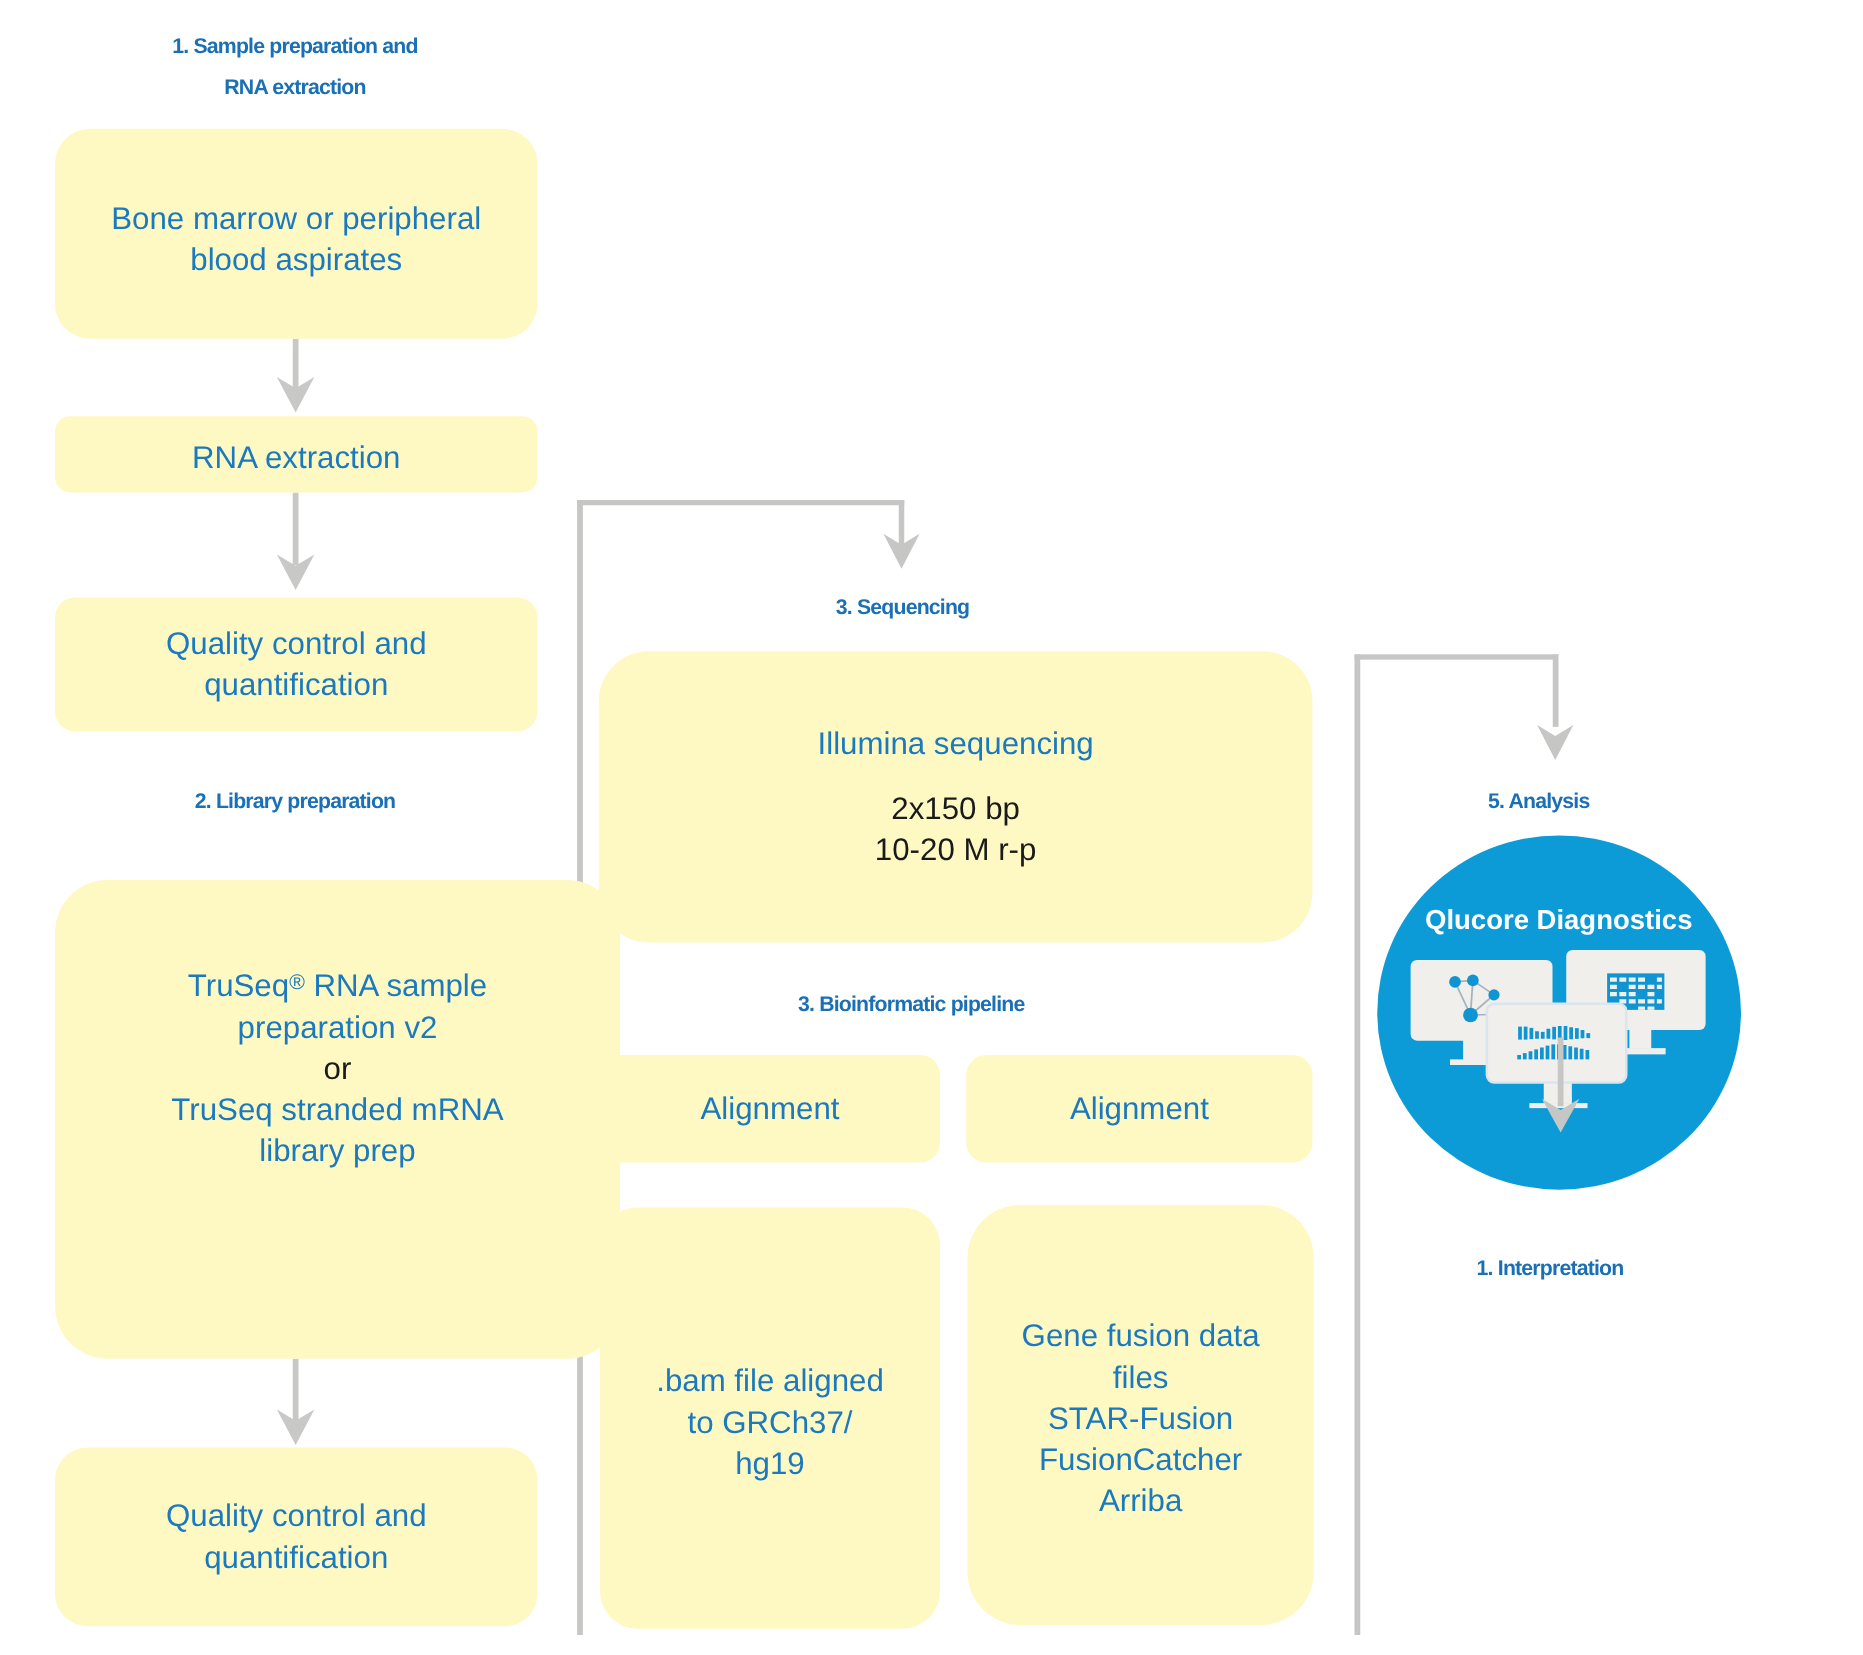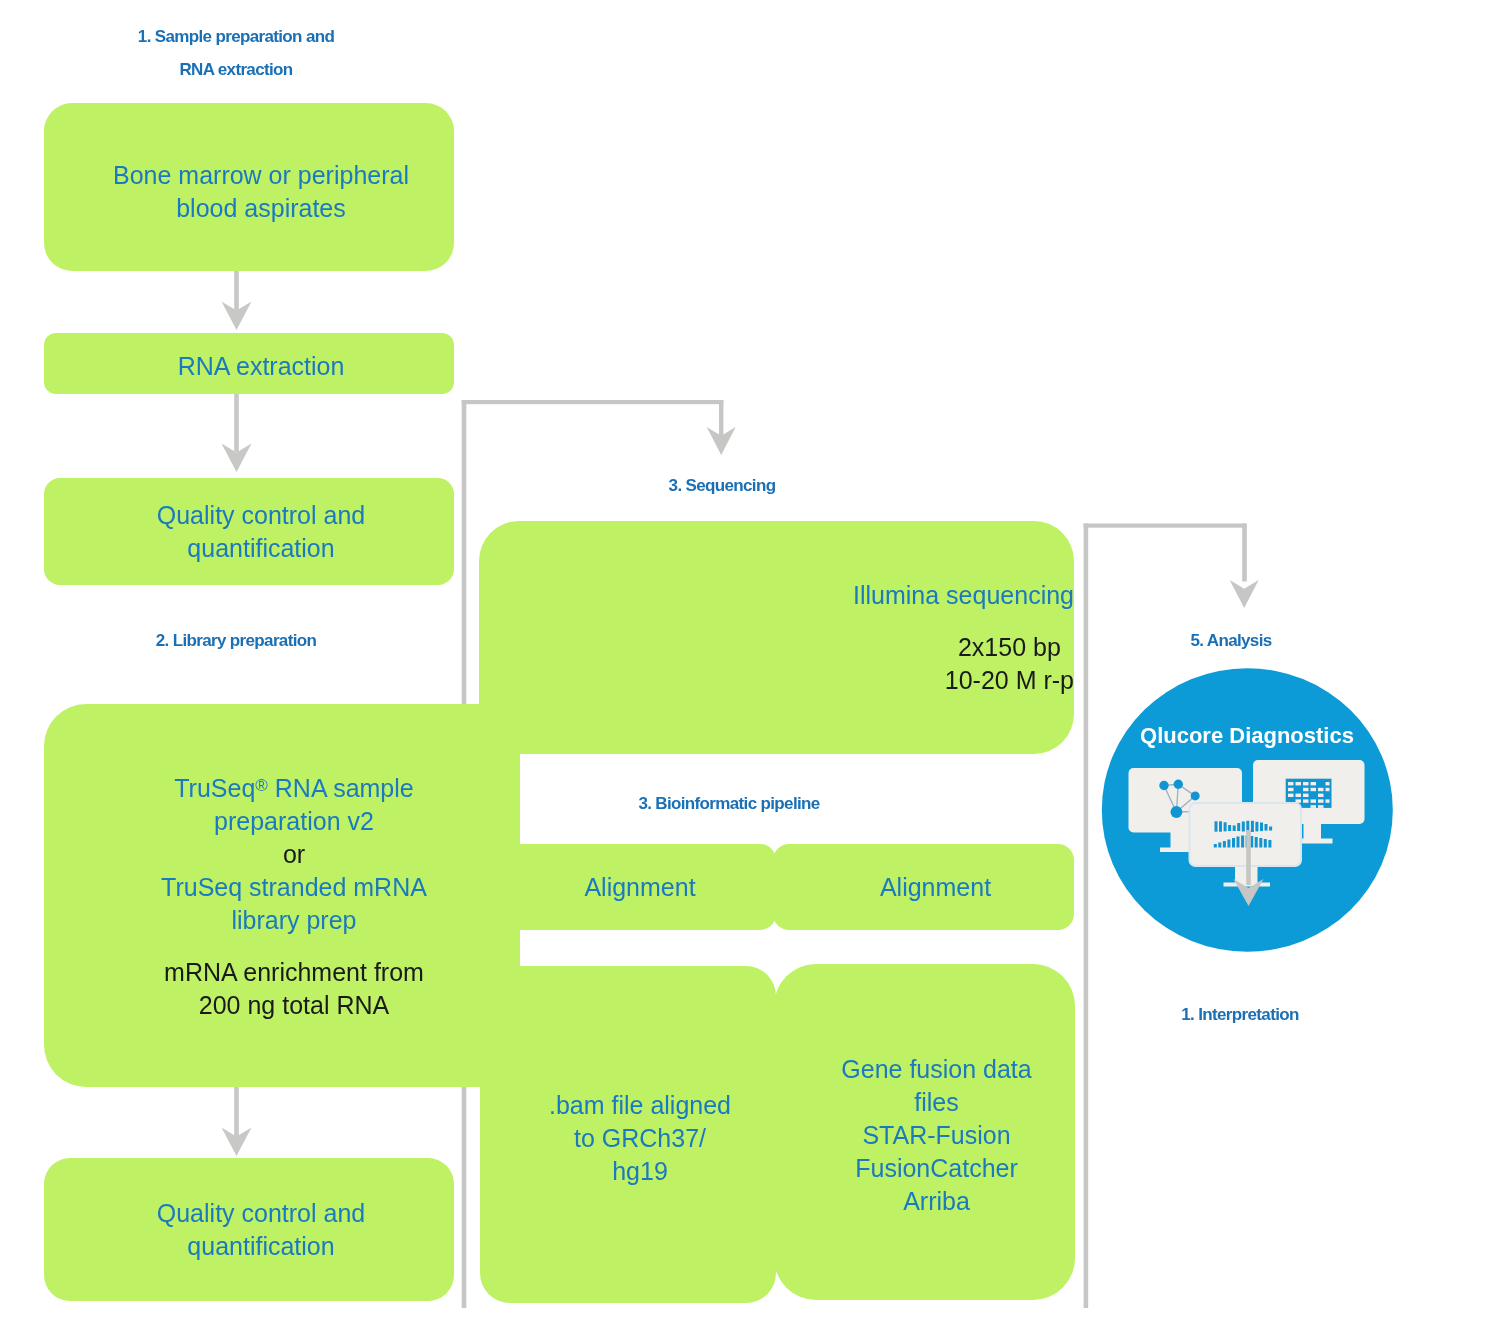--- a/index.html
+++ b/index.html
@@ -1,20 +1,20 @@
 <!DOCTYPE html>
 <html><head>
 <meta charset="utf-8">
 <style>
   html,body{margin:0;padding:0;}
   body{width:1490px;height:1324px;background:#ffffff;position:relative;overflow:hidden;
        font-family:"Liberation Sans", sans-serif;}
-  .box{position:absolute;background:#bef264;display:flex;flex-direction:column;
+  .box{position:absolute;background:#fef9c3;display:flex;flex-direction:column;
        justify-content:center;align-items:center;text-align:center;
-       color:#1b79bf;font-size:25px;line-height:33px;padding-left:24px;}
+       color:#1b79bf;font-size:25px;line-height:33px;}
   .hdr{position:absolute;color:#1a6fb5;font-weight:bold;font-size:17px;line-height:33px;
        text-align:center;white-space:nowrap;transform:translateX(-50%);letter-spacing:-0.65px;}
   .blk{color:#1a1a1a;}
   svg.ov{position:absolute;left:0;top:0;}
 </style>
 </head>
 <body>
 
 <svg class="ov" width="1490" height="1324" viewBox="0 0 1490 1324">
 
@@ -53,27 +53,26 @@
   <div style="margin-top:9px;">Bone marrow or peripheral<br>blood aspirates</div>
 </div>
 <div class="box" style="left:44px;top:333px;width:386px;height:61px;border-radius:12px;">
   <div style="position:relative;top:3px;">RNA extraction</div>
 </div>
 <div class="box" style="left:44px;top:478px;width:386px;height:107px;border-radius:16px;">
   <div>Quality control and<br>quantification</div>
 </div>
 <div class="box" style="left:44px;top:703.5px;width:452px;height:383.5px;border-radius:42px;justify-content:flex-start;">
   <div style="padding-top:65.5px;">TruSeq<span style="font-size:17px;vertical-align:6px;">®</span> RNA sample<br>preparation v2<br><span class="blk">or</span><br>TruSeq stranded mRNA<br>library prep</div>
-  <div class="blk" style="margin-top:19px;">mRNA enrichment from<br>200 ng total RNA</div>
 </div>
 <div class="box" style="left:44px;top:1158px;width:386px;height:143px;border-radius:26px;">
   <div>Quality control and<br>quantification</div>
 </div>
 
-<div class="box" style="left:479px;top:521px;width:571px;height:233px;border-radius:40px;align-items:flex-end;">
+<div class="box" style="left:479px;top:521px;width:571px;height:233px;border-radius:40px;">
   <div>Illumina sequencing</div>
   <div class="blk" style="margin-top:19px;">2x150 bp<br>10-20 M r-p</div>
 </div>
 <div class="box" style="left:480px;top:844px;width:272px;height:86px;border-radius:16px;">
   <div>Alignment</div>
 </div>
 <div class="box" style="left:773px;top:844px;width:277px;height:86px;border-radius:16px;">
   <div>Alignment</div>
 </div>
 <div class="box" style="left:480px;top:966px;width:272px;height:337px;border-radius:30px;">

